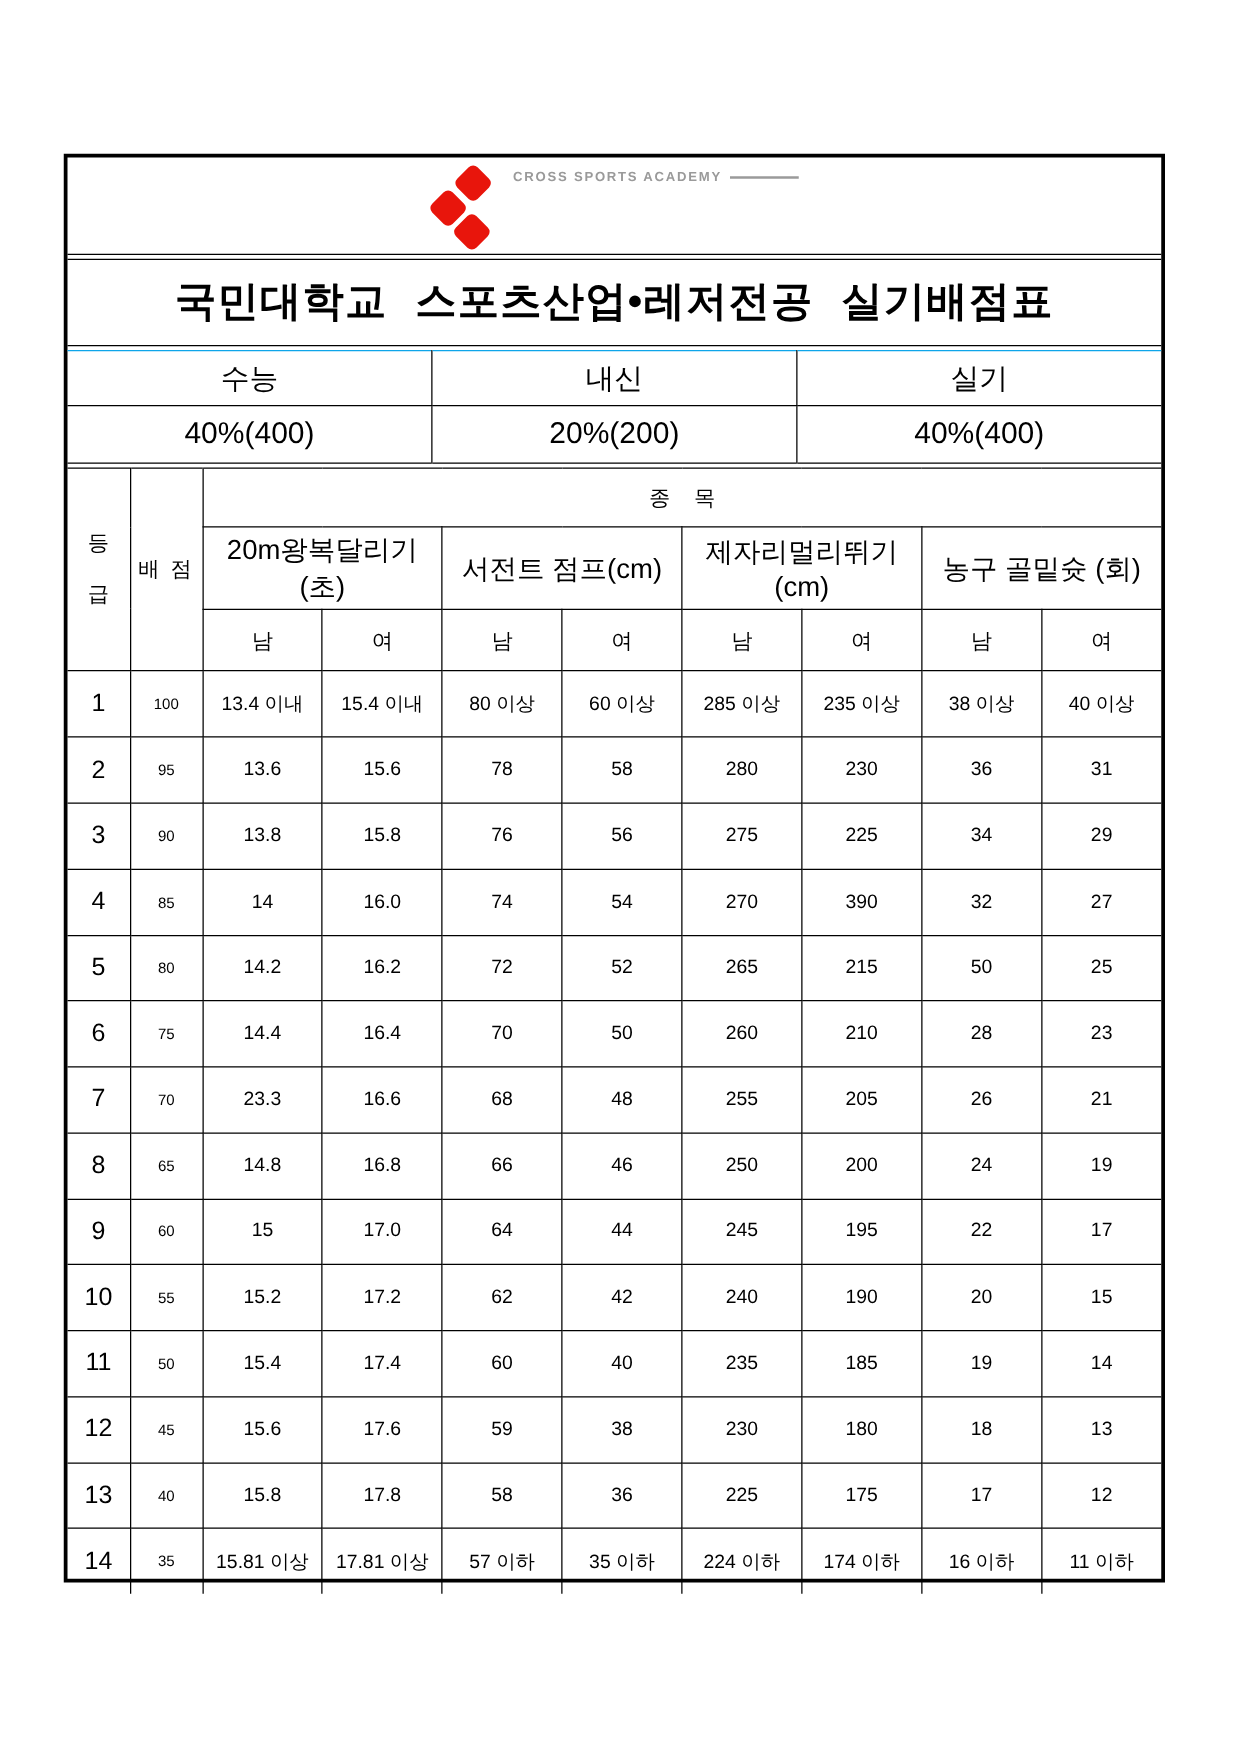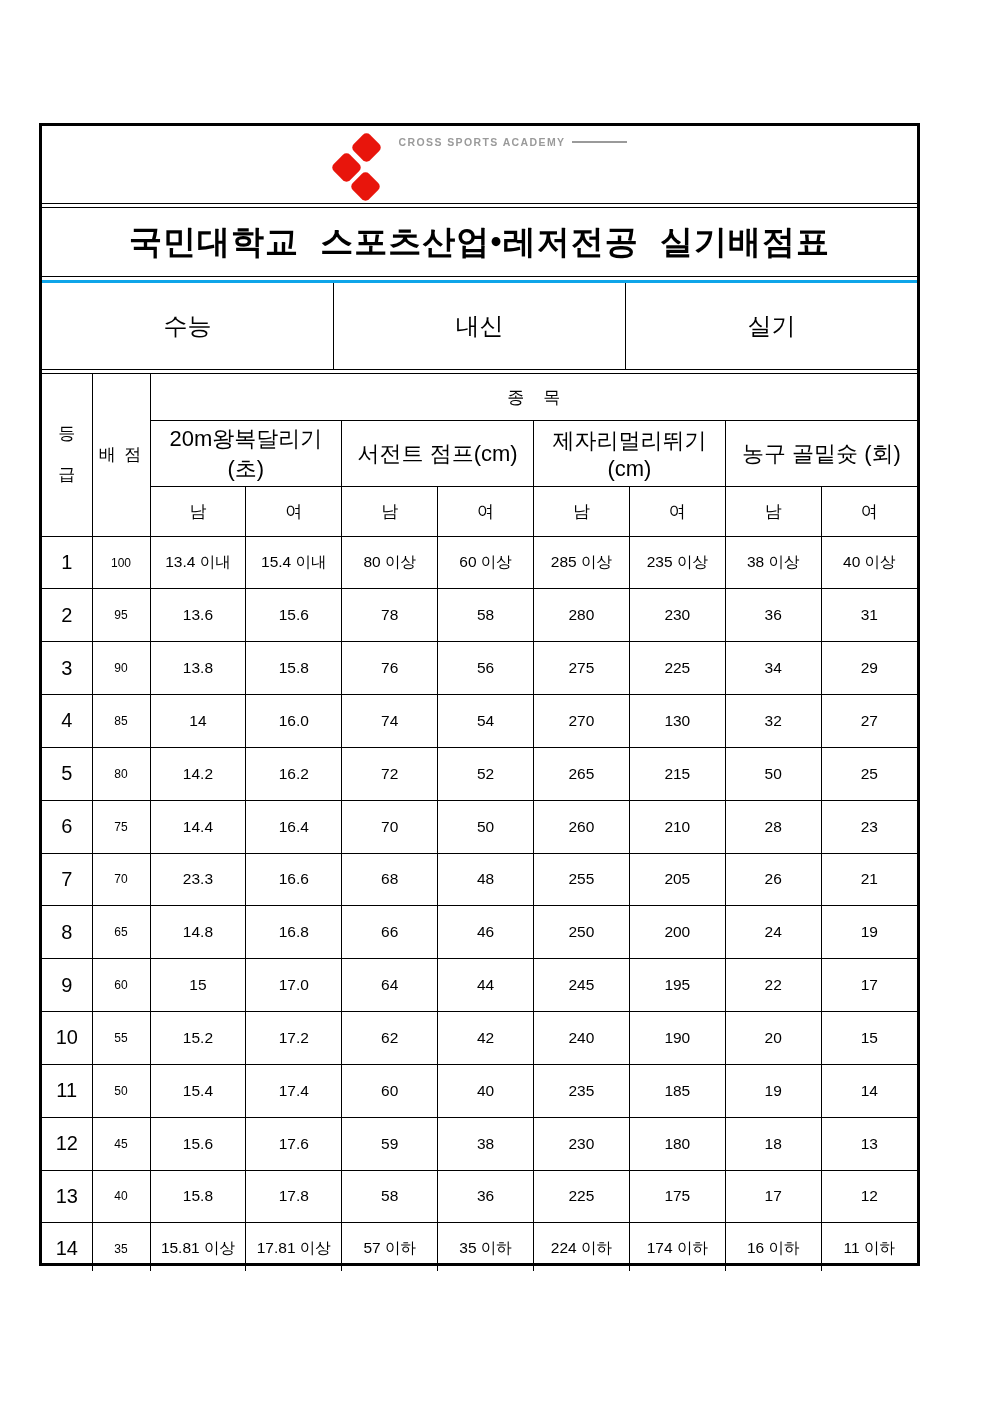--- a/index.html
+++ b/index.html
@@ -11,21 +11,21 @@
   }
   body {
     width: 992px;
     height: 1403px;
     position: relative;
   }
   * { box-sizing: border-box; }
 
   .content-box {
     position: absolute;
-    left: 39px;
+    left: 51px;
     top: 123px;
     width: 881px;
     height: 1143px;
     border: 3px solid #000;
     background: #fff;
     display: flex;
     flex-direction: column;
   }
 
   
@@ -79,30 +79,29 @@
     justify-content: center;
   }
   .doc-title {
     margin: 0;
     font-size: 33px;
     font-weight: bold;
     letter-spacing: 1px;
     word-spacing: 12px;
     text-align: right;
     white-space: nowrap;
-    font-family: Liberation Serif, serif;
   }
 
   
   .summary-table {
     width: 100%;
     height: 90px;
     border-collapse: collapse;
     table-layout: fixed;
-    border-top: 3px solid #0ea5e9;
+    border-top: 1px solid #0ea5e9;
     border-bottom: 1px solid #000;
     margin-bottom: 3px;
   }
   .summary-table th, .summary-table td {
     border: 1px solid #000;
     text-align: center;
     vertical-align: middle;
     font-weight: normal;
     padding: 0;
   }
@@ -173,20 +172,25 @@
   <div class="title-section">
     <h1 class="doc-title">국민대학교 스포츠산업•레저전공 실기배점표</h1>
   </div>
 
   <table class="summary-table">
     <tbody>
       <tr>
         <th>수능</th>
         <th>내신</th>
         <th>실기</th>
+      </tr>
+      <tr>
+        <td>40%(400)</td>
+        <td>20%(200)</td>
+        <td>40%(400)</td>
       </tr>
     </tbody>
   </table>
 
   <table class="main-table">
     <colgroup>
       <col style="width:50px">
         <col style="width:58px">
       <col>
         <col>
@@ -260,21 +264,21 @@
           <td class="value-cell">29</td>
         </tr>
         <tr>
           <td class="grade-cell">4</td>
           <td class="points-cell">85</td>
           <td class="value-cell">14</td>
           <td class="value-cell">16.0</td>
           <td class="value-cell">74</td>
           <td class="value-cell">54</td>
           <td class="value-cell">270</td>
-          <td class="value-cell">130</td>
+          <td class="value-cell">390</td>
           <td class="value-cell">32</td>
           <td class="value-cell">27</td>
         </tr>
         <tr>
           <td class="grade-cell">5</td>
           <td class="points-cell">80</td>
           <td class="value-cell">14.2</td>
           <td class="value-cell">16.2</td>
           <td class="value-cell">72</td>
           <td class="value-cell">52</td>

